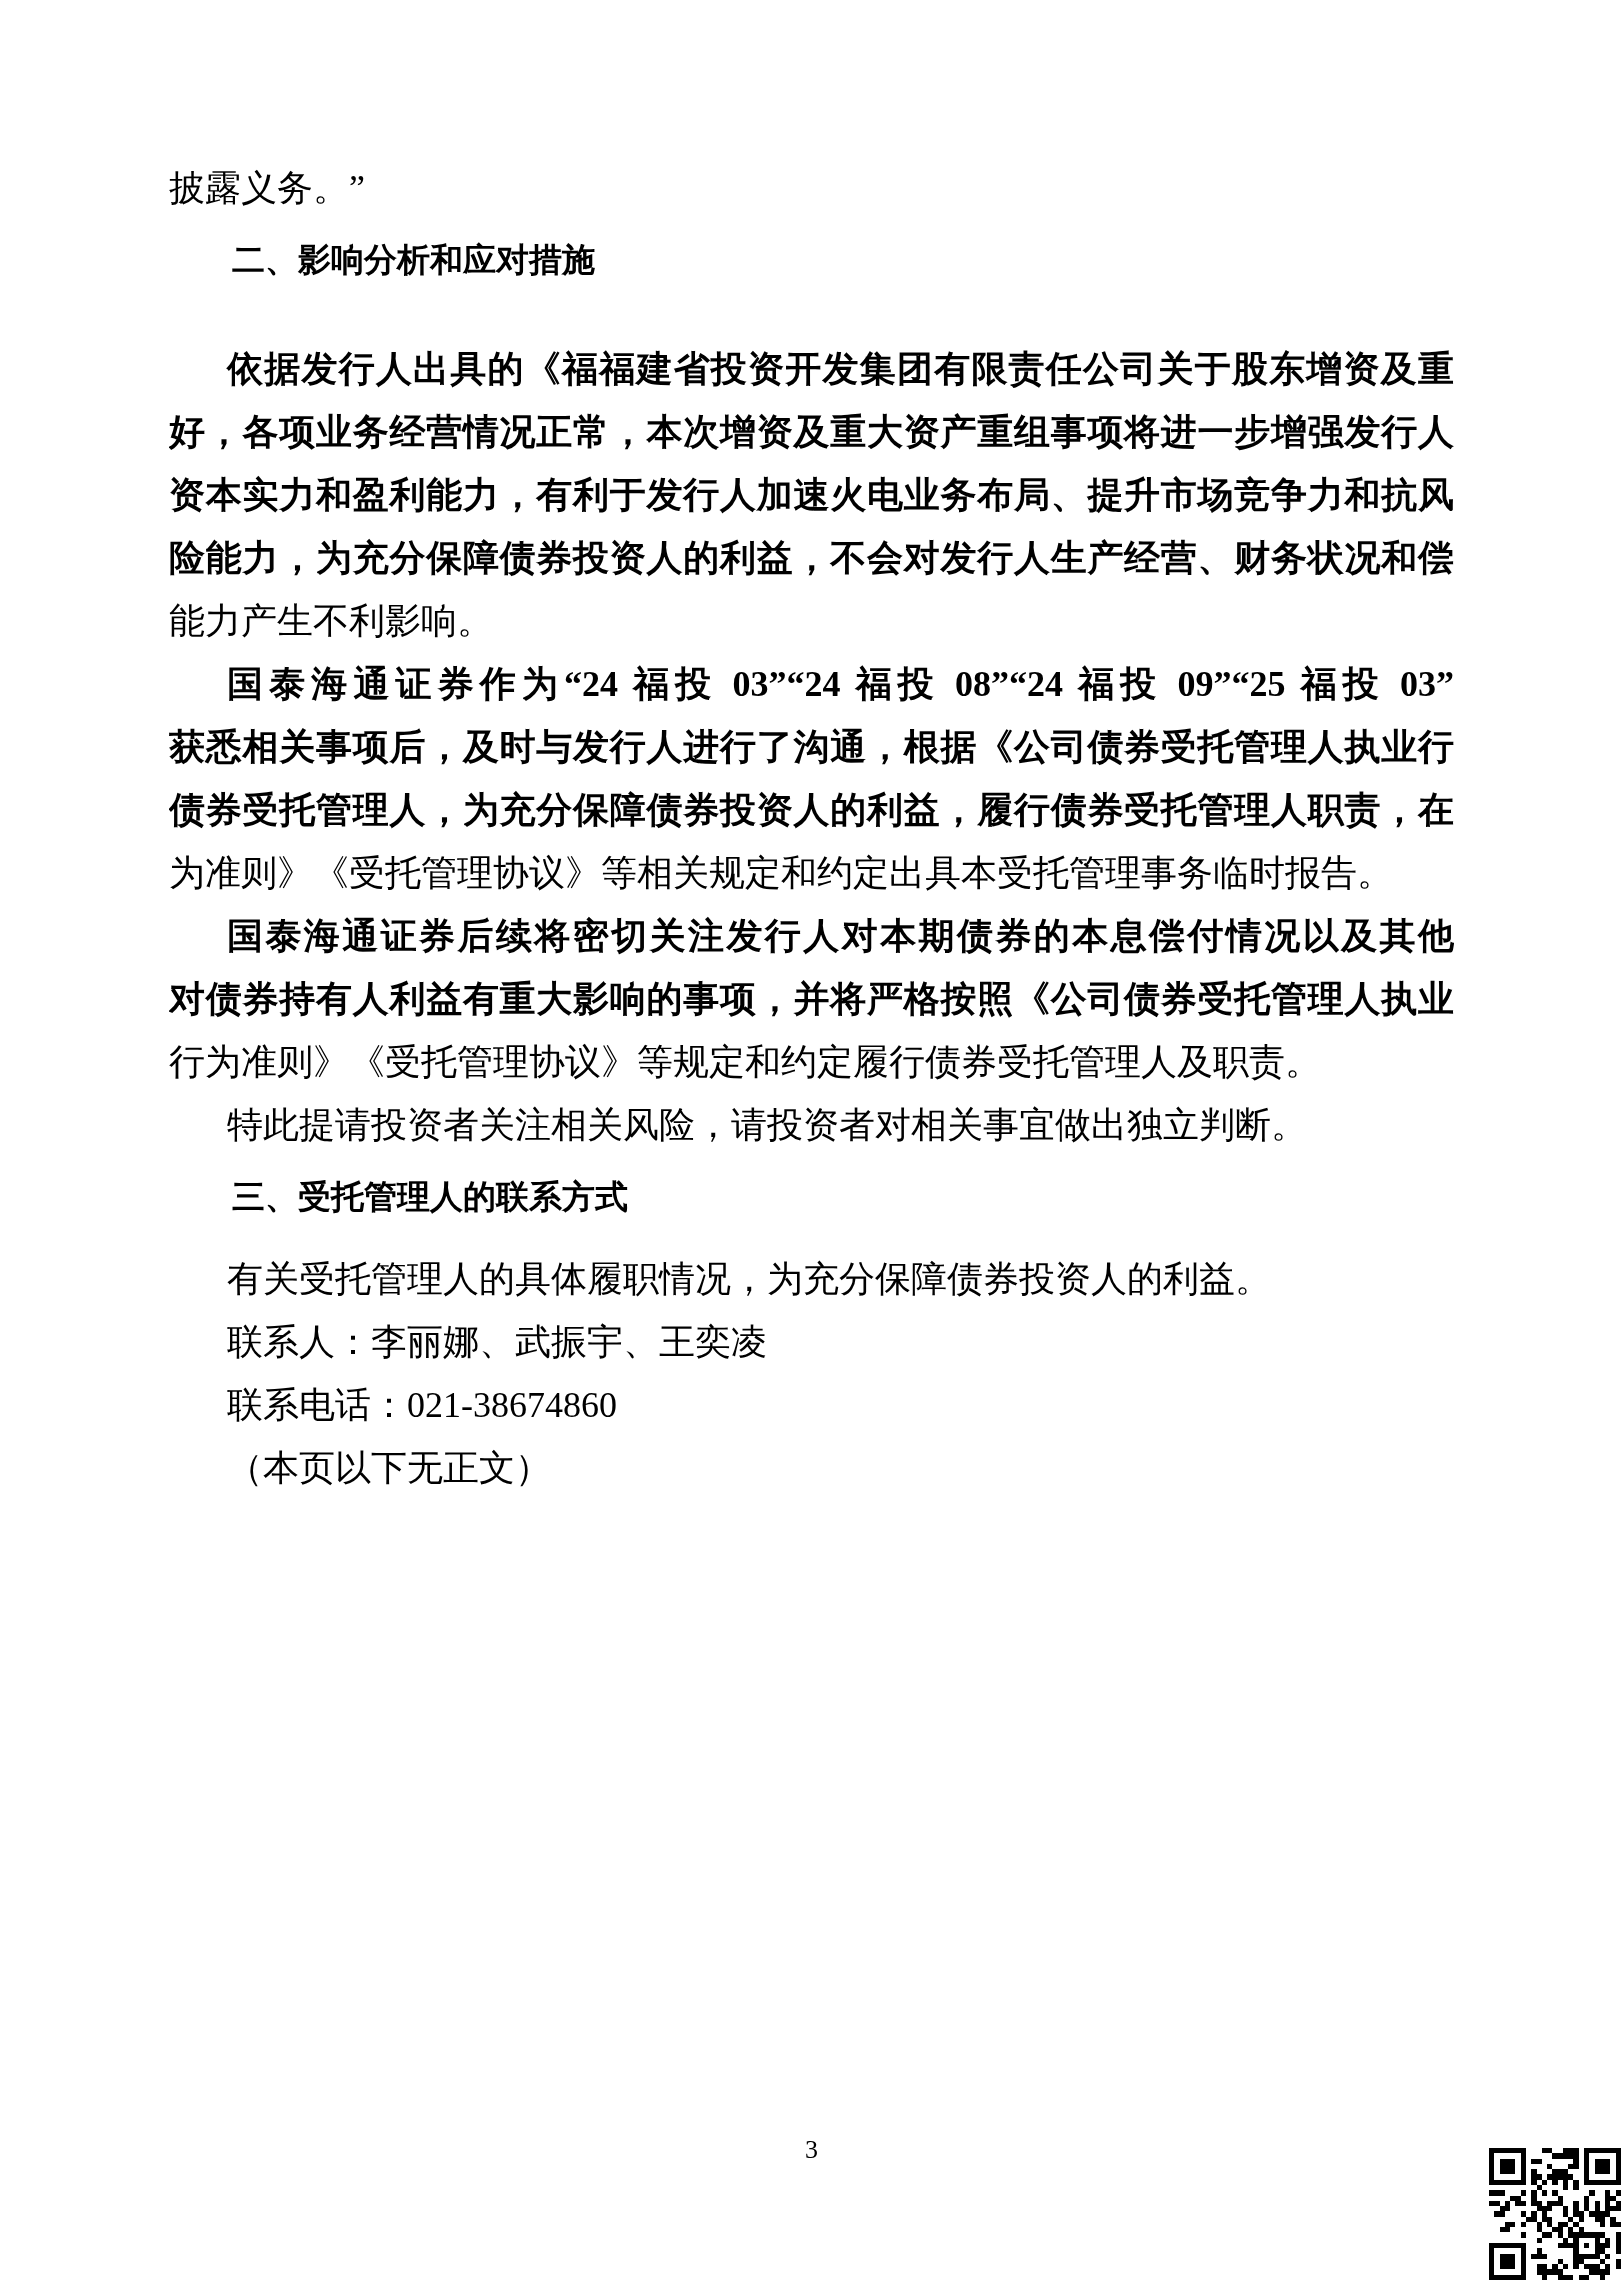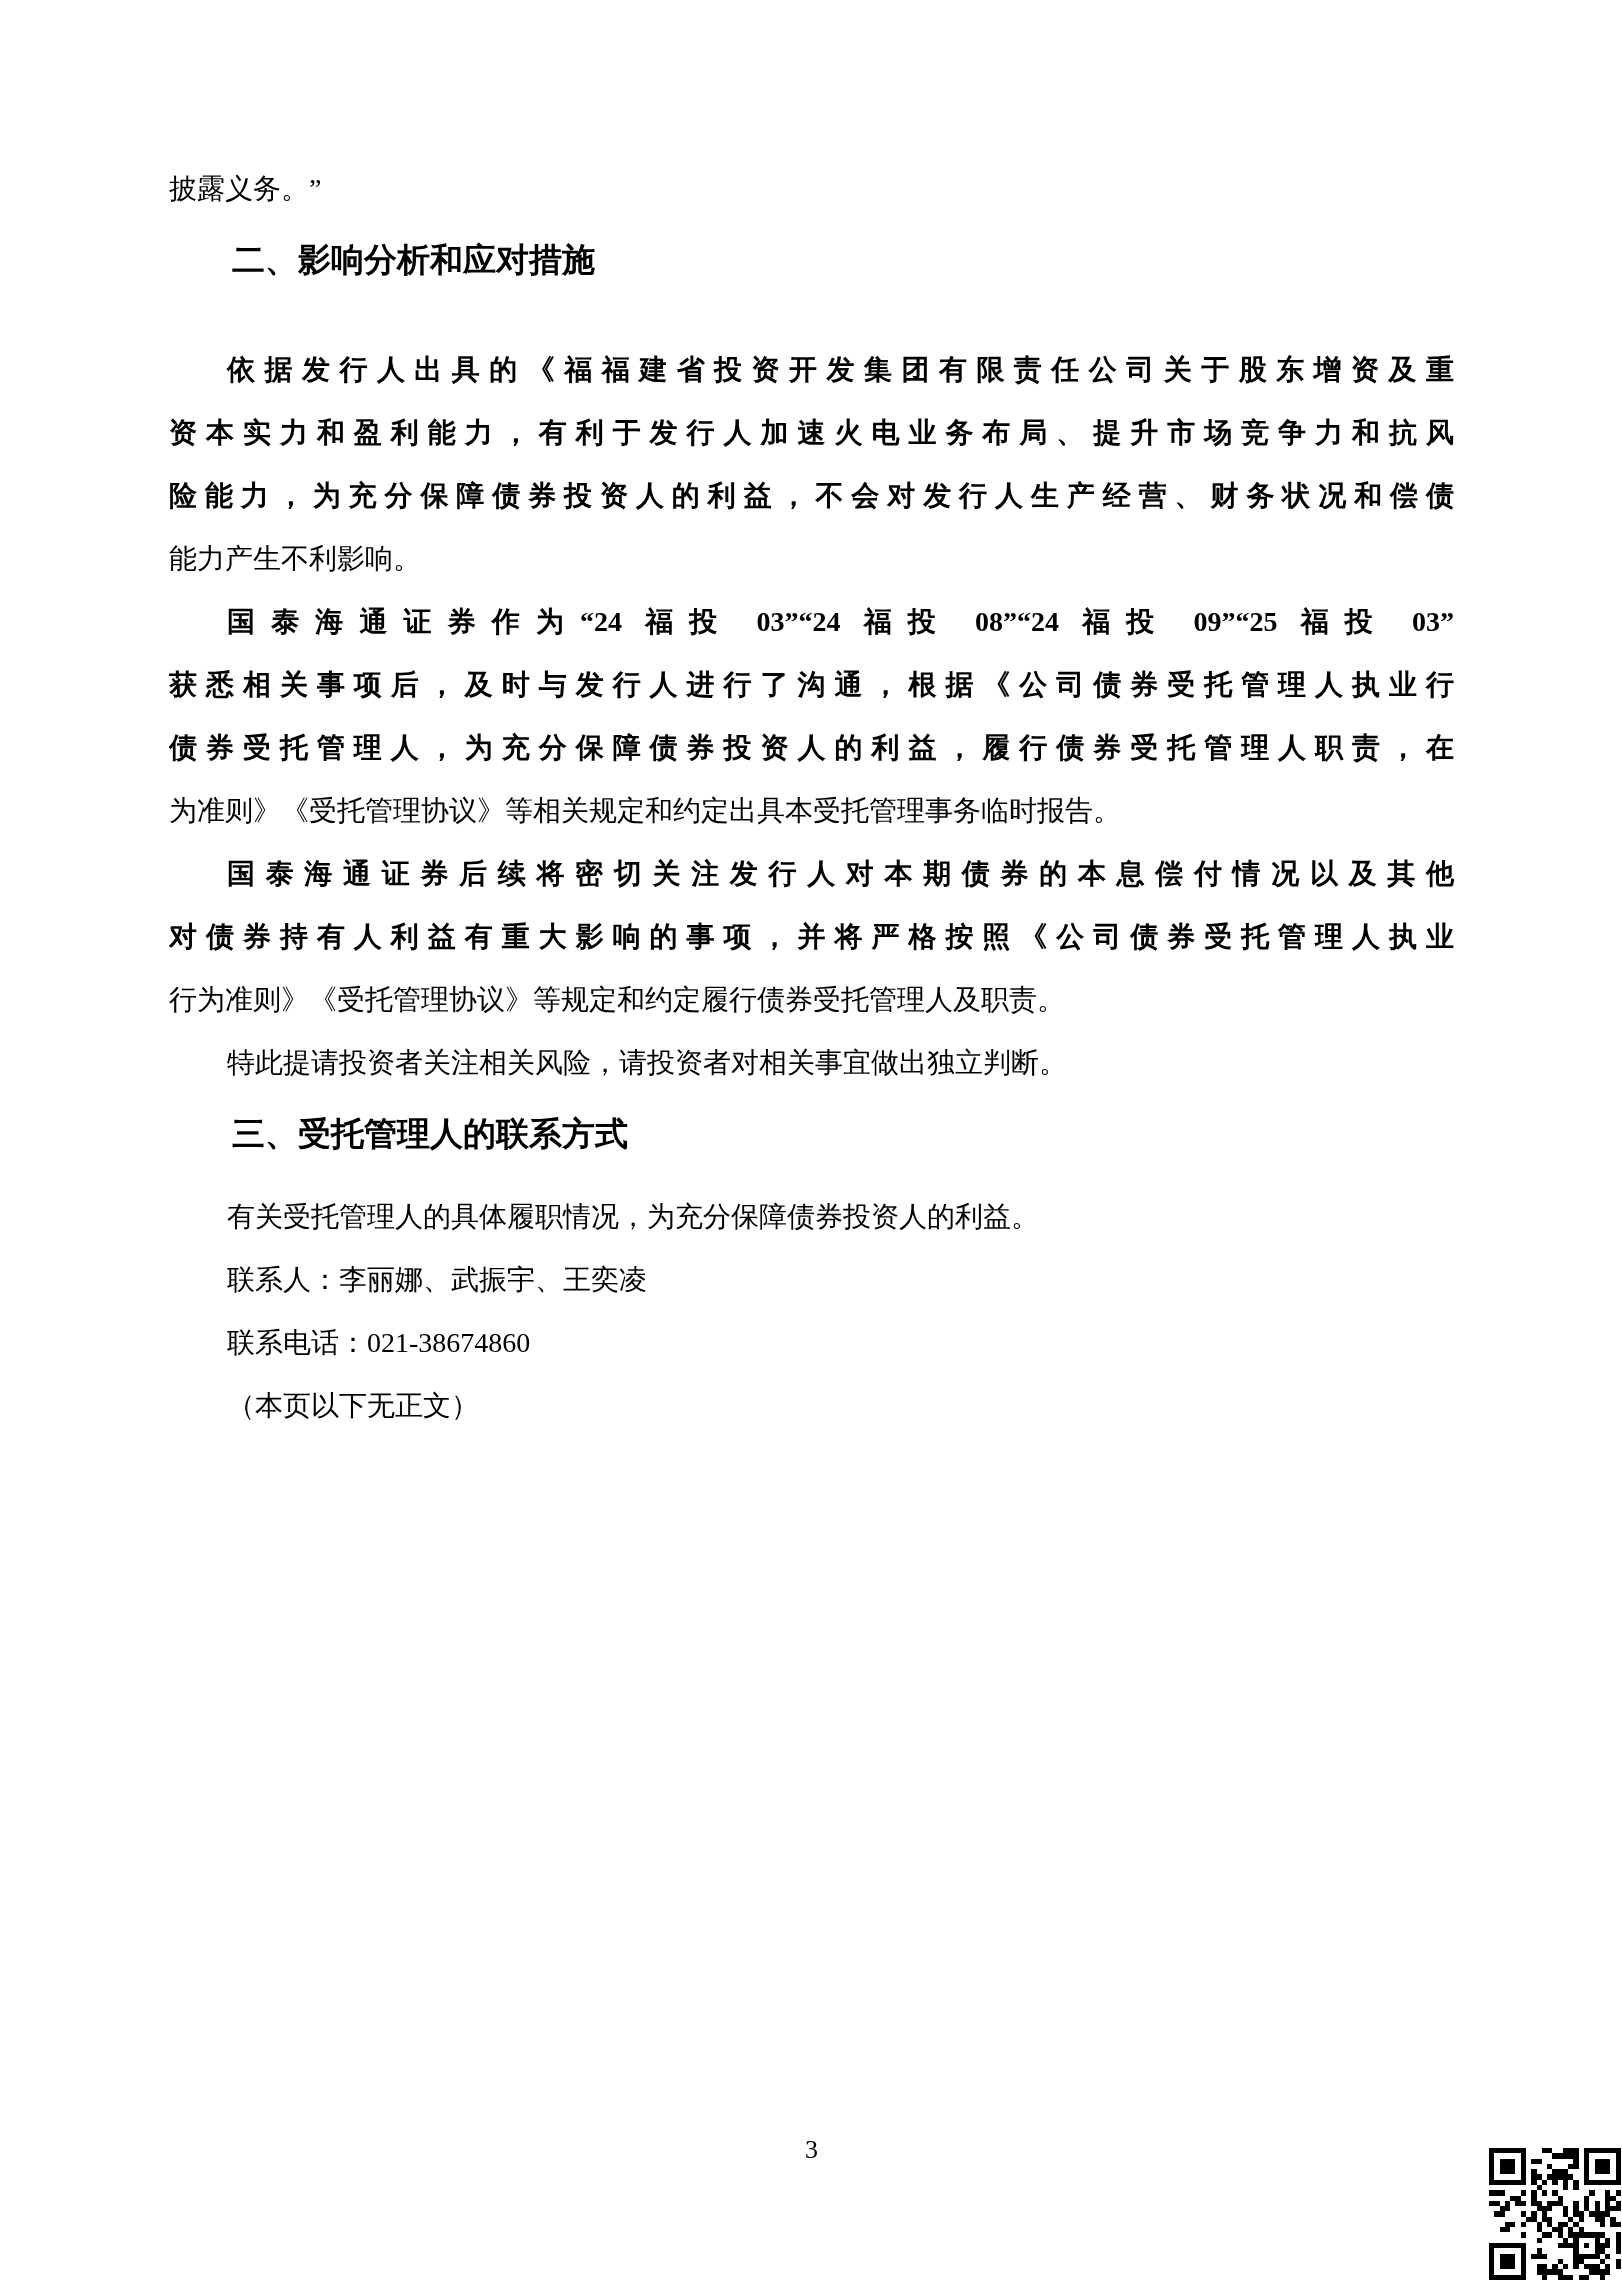--- a/index.html
+++ b/index.html
@@ -6,21 +6,21 @@
   body{
     width:1623px;height:2295px;
     background:#ffffff;color:#000000;
     position:relative;overflow:hidden;
     font-family:"Liberation Serif", serif;
   }
   .content{
     position:absolute;left:169px;top:157px;width:1285px;
   }
   .line{
-    font-size:28px;line-height:63px;height:63px;overflow:hidden;
+    font-size:36px;line-height:63px;height:63px;overflow:hidden;
     text-align:left;
   }
   .j{ text-align:justify; text-justify:inter-character;font-weight:bold; }
   .j::after{ content:""; display:inline-block; width:100%; height:0; }
   .indent{ text-indent:58px; }
   .heading{
     font-family:"DejaVu Sans", sans-serif;
     font-weight:700;font-size:33px;line-height:72px;height:72px;
     overflow:hidden;text-indent:63px;margin:0;
   }
@@ -40,20 +40,21 @@
 <body>
 
 <div class="content">
 
   <div class="line">披露义务。”</div>
 
   <div class="heading h2">二、影响分析和应对措施</div>
 
   <div>
     <div class="line j indent">依据发行人出具的《福福建省投资开发集团有限责任公司关于股东增资及重</div>
+    <div class="line j">好，各项业务经营情况正常，本次增资及重大资产重组事项将进一步增强发行人</div>
     <div class="line j">资本实力和盈利能力，有利于发行人加速火电业务布局、提升市场竞争力和抗风</div>
     <div class="line j">险能力，为充分保障债券投资人的利益，不会对发行人生产经营、财务状况和偿债</div>
     <div class="line">能力产生不利影响。</div>
   </div>
 
   <div>
     <div class="line j indent">国泰海通证券作为“24 福投 03”“24 福投 08”“24 福投 09”“25 福投 03”</div>
     <div class="line j">获悉相关事项后，及时与发行人进行了沟通，根据《公司债券受托管理人执业行</div>
     <div class="line j">债券受托管理人，为充分保障债券投资人的利益，履行债券受托管理人职责，在</div>
     <div class="line">为准则》《受托管理协议》等相关规定和约定出具本受托管理事务临时报告。</div>

